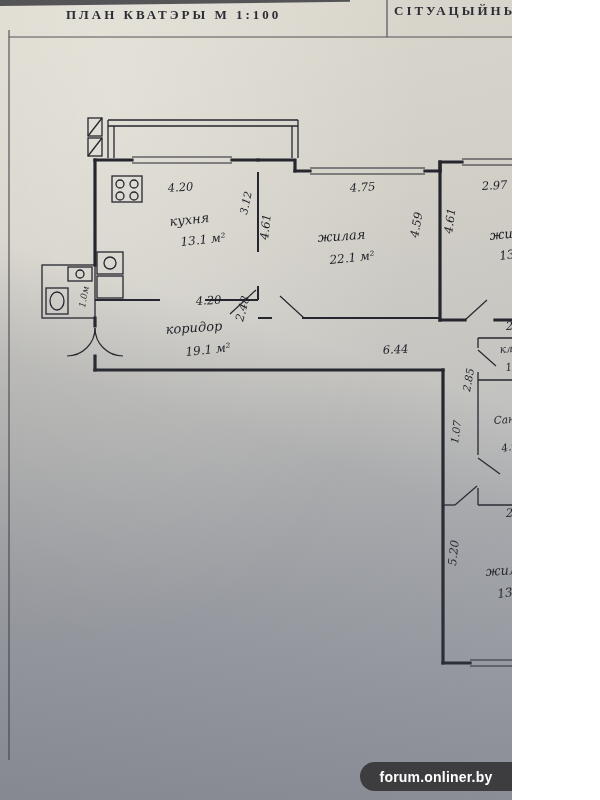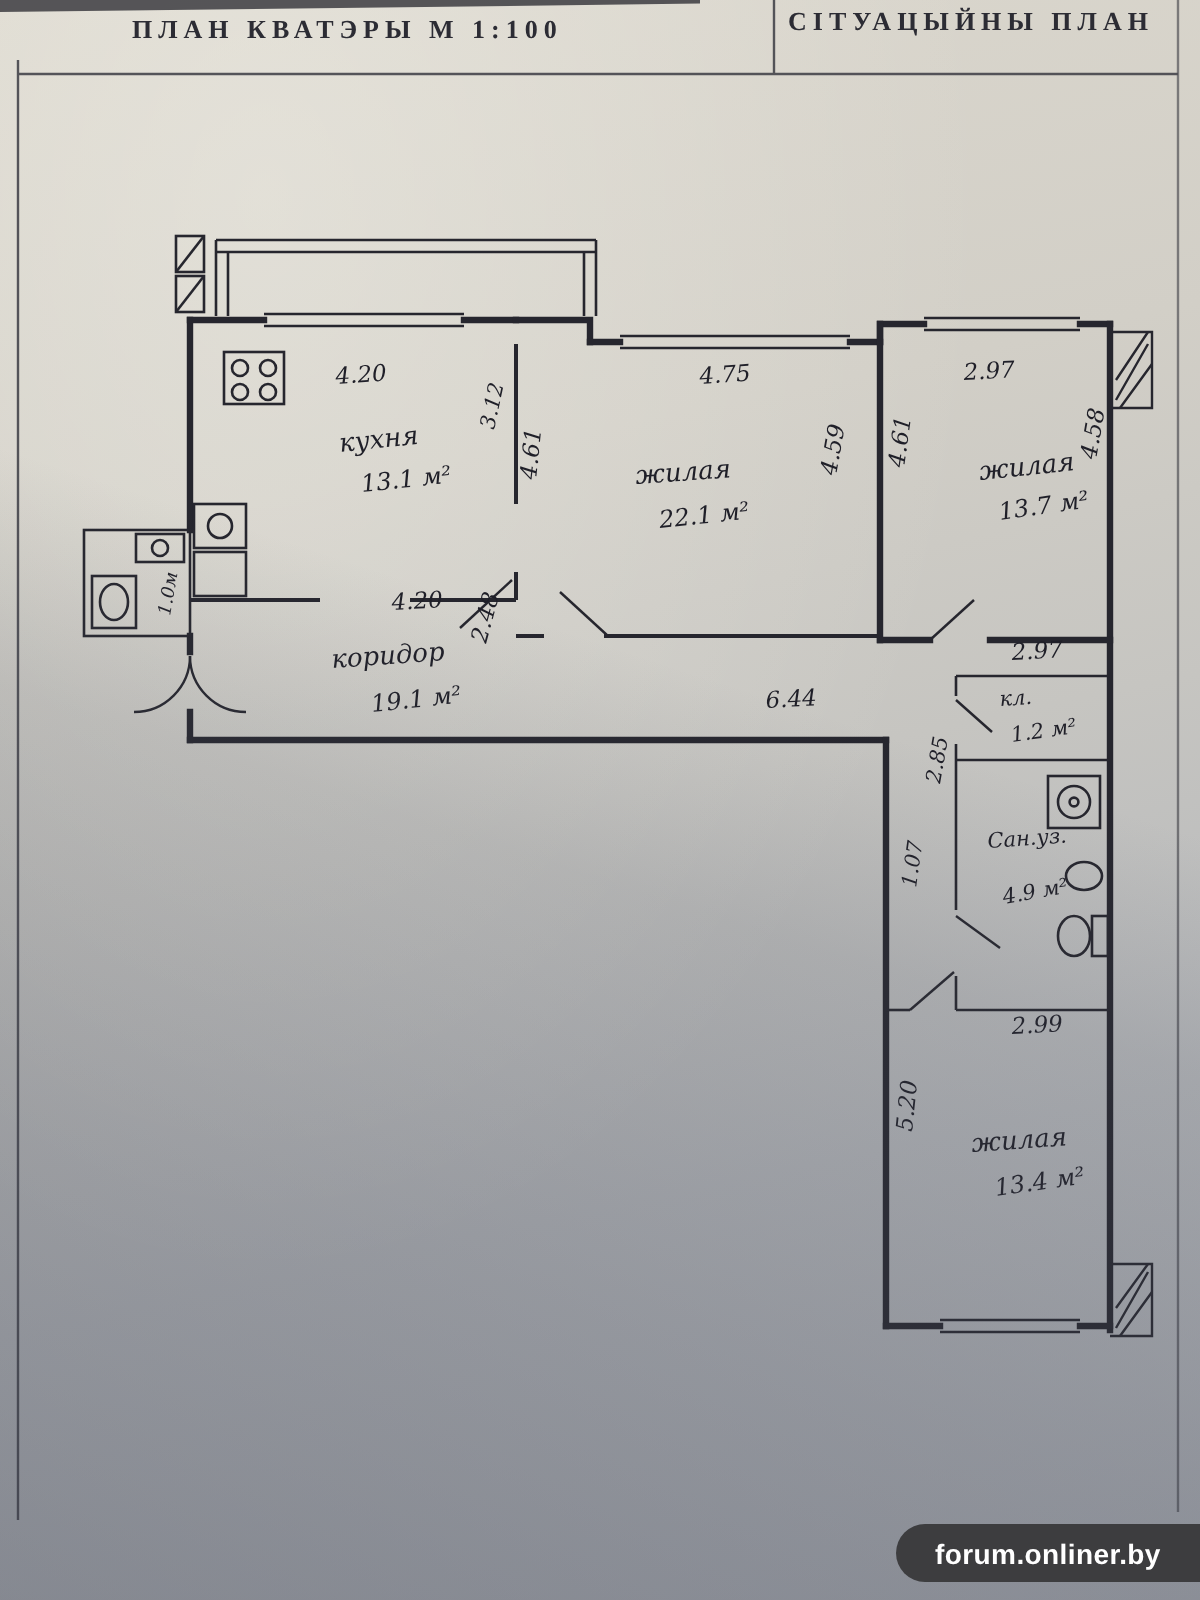--- a/index.html
+++ b/index.html
@@ -1,18 +1,18 @@
 <!DOCTYPE html>
 <html><head>
 <meta charset="utf-8">
 <style>
   html,body{margin:0;padding:0;}
   .page{
     position:relative;
-    width:600px;height:800px;
+    width:512px;height:800px;
     overflow:hidden;
     background:linear-gradient(168deg,#dcd8ce 0%,#d2cfc7 30%,#c6c5c1 50%,#b6b8bb 72%,#aaadb3 100%);
     font-family:"Liberation Serif", serif;
   }
   .shade1{position:absolute;inset:0;pointer-events:none;
     background:linear-gradient(198deg,rgba(0,0,0,0) 42%,rgba(70,75,88,.16) 54%,rgba(66,71,86,.28) 76%,rgba(58,63,78,.36) 100%);}
   .shade2{position:absolute;inset:0;pointer-events:none;
     background:radial-gradient(ellipse at 22% 12%,rgba(255,255,248,.28),rgba(255,255,248,0) 55%);}
   .photo-edge{position:absolute;top:0;left:0;width:350px;height:6px;background:#26262c;opacity:.75;
     clip-path:polygon(0 0,100% 0,100% 30%,0 100%);}

